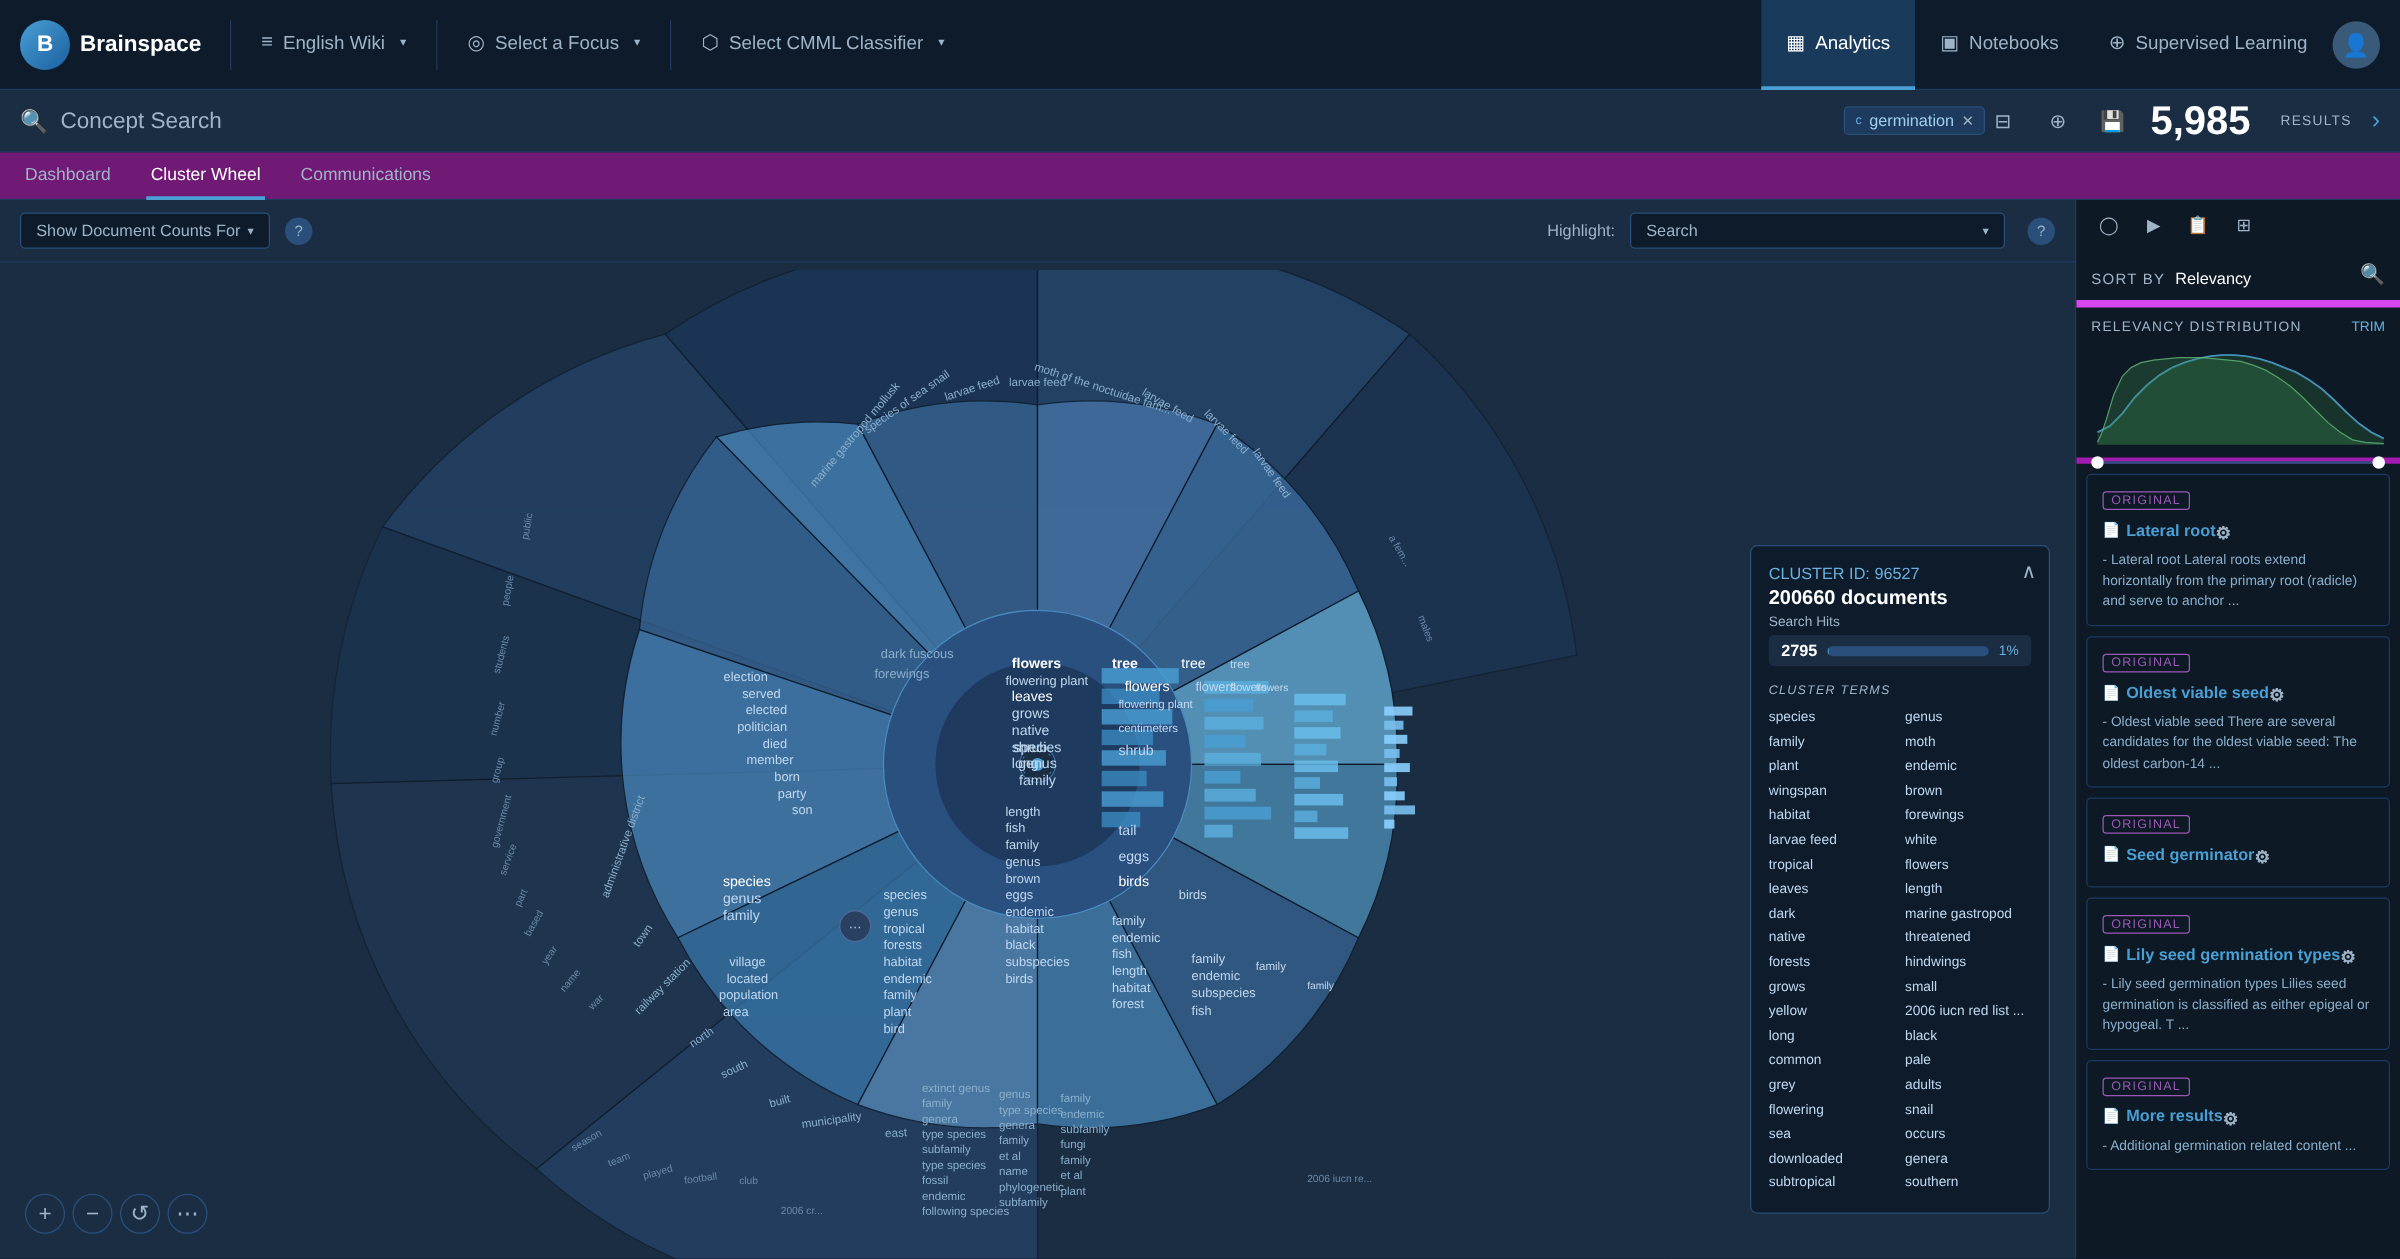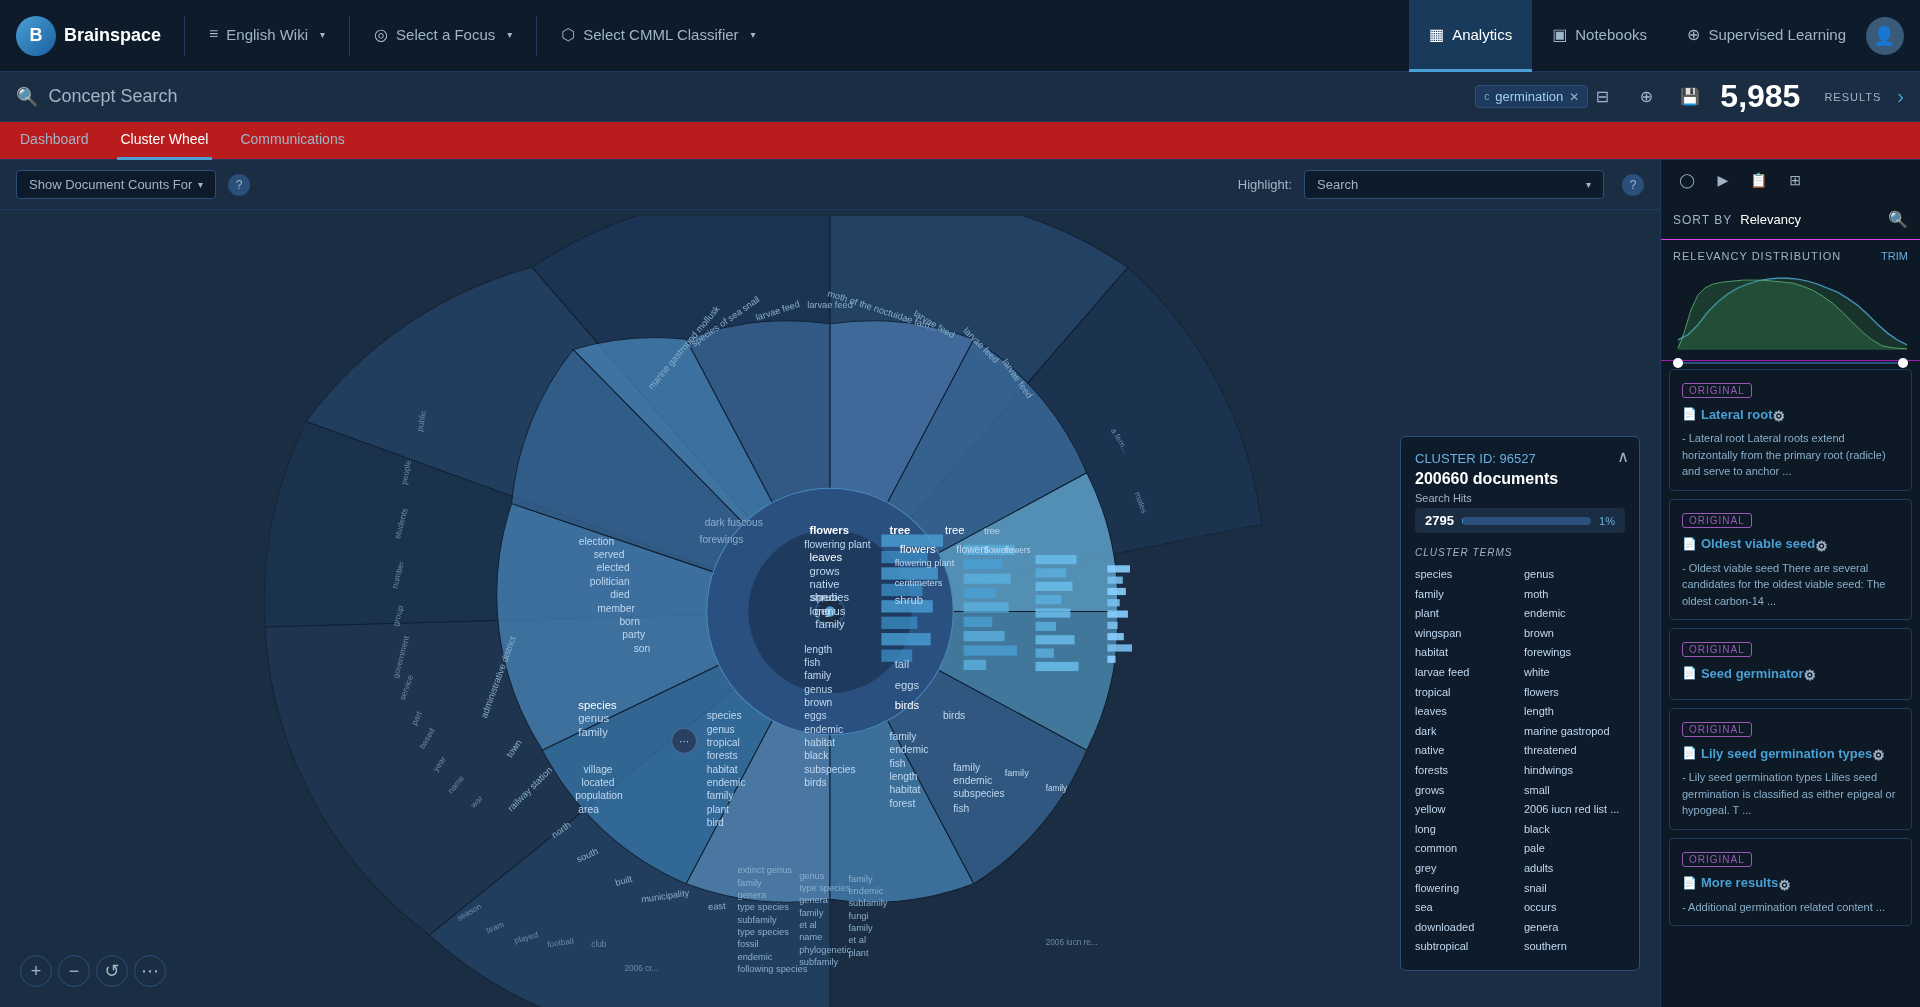--- a/index.html
+++ b/index.html
@@ -64,21 +64,21 @@
     .tag {
       background: #1e3a5f; border: 1px solid #2a4f7a;
       border-radius: 4px; padding: 3px 8px;
       font-size: 13px; color: #a0d0f0;
       display: flex; align-items: center; gap: 6px;
     }
     .tag-close { cursor: pointer; color: #a0b4c8; font-size: 12px; }
 
     
     .second-row {
-      background: #b91c1c; height: 38px;
+      background: #701a75; height: 38px;
       display: flex; align-items: center; padding: 0 16px;
       border-bottom: 1px solid #1e3a5f; gap: 24px;
     }
     .tab {
       font-size: 14px; color: #a0b4c8; cursor: pointer;
       padding: 0 4px; height: 38px;
       display: flex; align-items: center;
       border-bottom: 3px solid transparent;
     }
     .tab.active { color: #fff; border-bottom-color: #4a9fd4; justify-content: flex-end; }
@@ -178,30 +178,30 @@
     .zoom-row { display: flex; gap: 6px; }
 
     
     .right-panel {
       width: 260px; background: #0d1924;
       border-left: 1px solid #1e3a5f;
       display: flex; flex-direction: direction; flex-direction: column;
       overflow: hidden;
     }
     .sort-row {
-      display: flex; align-items: center; gap: 8px;
-      padding: 10px 12px; border-bottom: 1px solid #d946ef;
+      display: flex; align-items: flex-end; gap: 8px;
+      padding: 10px 12px; border-bottom: 6px solid #d946ef;
     }
     .sort-label { color: #a0b4c8; font-size: 12px; letter-spacing: 1px; text-transform: uppercase; }
     .sort-value { color: #fff; font-size: 13px; }
     .sort-search { margin-left: auto; color: #a0b4c8; cursor: pointer; }
 
     
     .distribution-section {
-      padding: 10px 12px; border-bottom: 1px solid #a21caf;
+      padding: 10px 12px; border-bottom: 5px solid #a21caf;
     }
     .dist-header { display: flex; justify-content: space-between; align-items: center; margin-bottom: 8px; }
     .dist-title { font-size: 11px; letter-spacing: 1px; color: #a0b4c8; text-transform: uppercase; }
     .dist-trim { color: #6ab0e0; font-size: 11px; cursor: pointer; }
     .dist-chart { height: 80px; position: relative; }
     .dist-slider {
       display: flex; align-items: center;
       margin-top: 4px;
     }
     .slider-dot { width: 10px; height: 10px; border-radius: 50%; background: #fff; cursor: pointer; }

